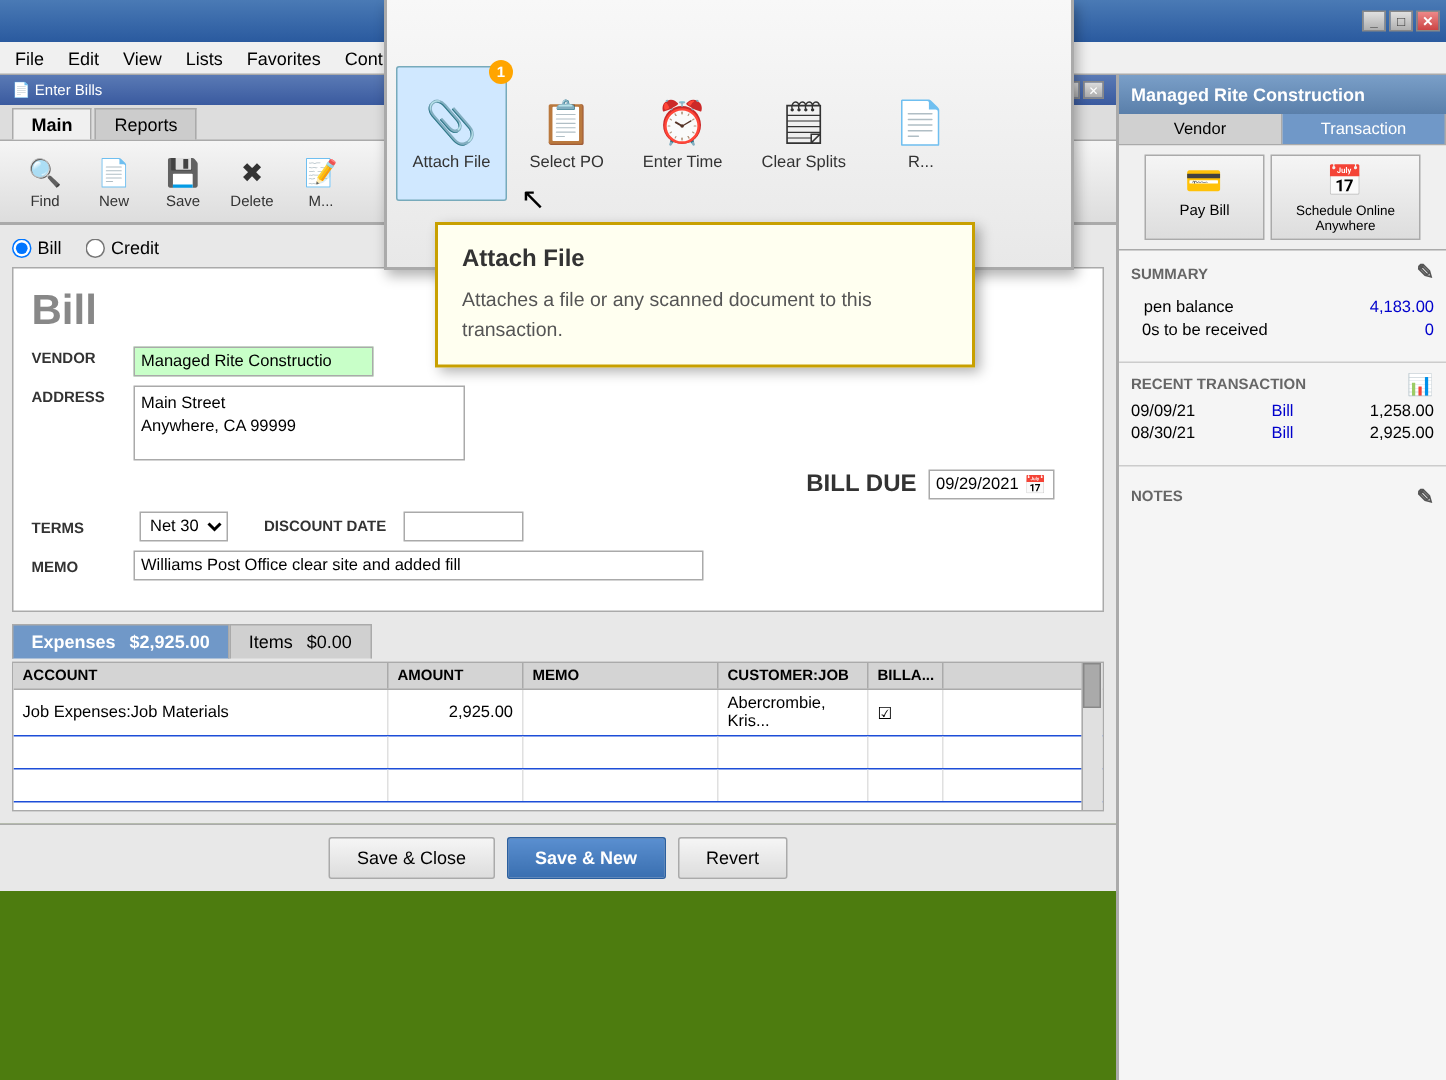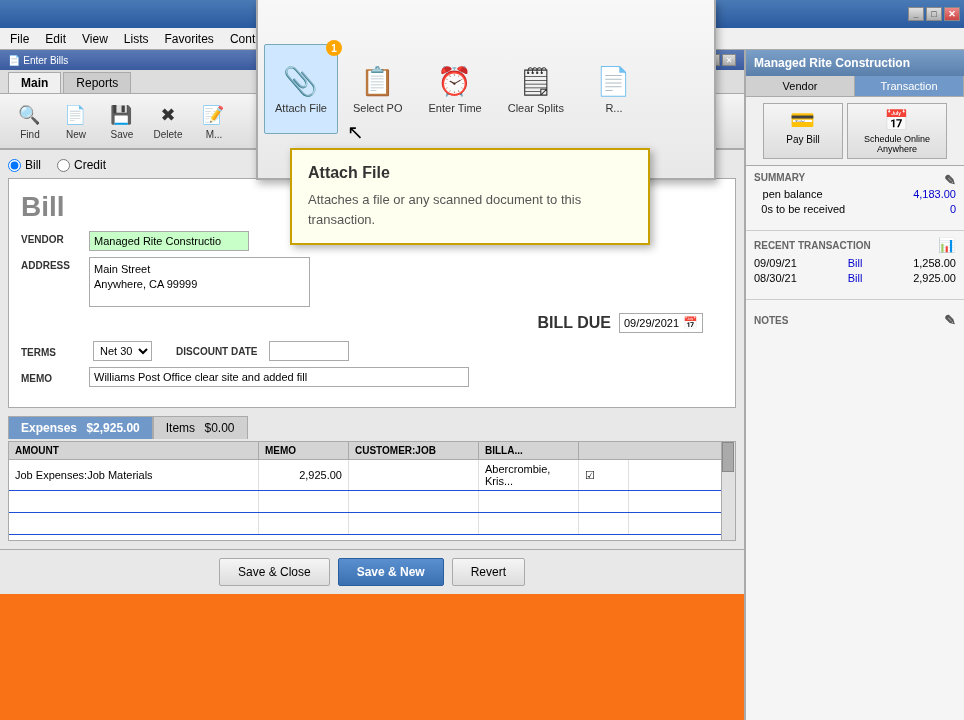--- a/index.html
+++ b/index.html
@@ -58,21 +58,21 @@
     
     .main-container {
       display: flex;
       height: calc(720px - 50px);
       position: relative;
     }
 
     
     .bill-area {
       flex: 1;
-      background: #f97316;
+      background: #4d7c0f;
       position: relative;
       overflow: hidden;
     }
 
     
     .toolbar-ribbon {
       background: linear-gradient(to bottom, #f5f5f5, #ddd);
       border-bottom: 2px solid #aaa;
       padding: 4px 8px;
       display: flex;
@@ -346,23 +346,23 @@
       font-size: 10px;
       width: 80px;
     }
     .pay-btn .icon { font-size: 20px; }
 
     .summary-section { padding: 6px 8px; }
     .summary-title {
       font-size: 10px;
       font-weight: bold;
       color: #666;
-      margin-bottom: 0;
-      display: flex;
-      align-items: flex-start;
+      margin-bottom: 10px;
+      display: flex;
+      align-items: flex-end;
       justify-content: space-between;
     }
     .summary-row {
       display: flex;
       justify-content: space-between;
       font-size: 11px;
       margin-bottom: 3px;
     }
     .summary-value { color: #0000cc; }
     .section-divider { border-top: 1px solid #ccc; margin: 6px 0; }
@@ -634,20 +634,21 @@
           <span style="margin-left:6px;">$2,925.00</span>
         </div>
         <div class="exp-tab">
           <span>Items</span>
           <span style="margin-left:6px;">$0.00</span>
         </div>
       </div>
 
       <div class="grid-container" style="position:relative;">
         <div class="grid-header">
+          <div class="grid-header-cell">ACCOUNT</div>
           <div class="grid-header-cell">AMOUNT</div>
           <div class="grid-header-cell">MEMO</div>
           <div class="grid-header-cell">CUSTOMER:JOB</div>
           <div class="grid-header-cell">BILLA...</div>
         </div>
         <div class="grid-body">
           <div class="grid-row">
             <div class="grid-cell">Job Expenses:Job Materials</div>
             <div class="grid-cell number">2,925.00</div>
             <div class="grid-cell"></div>

